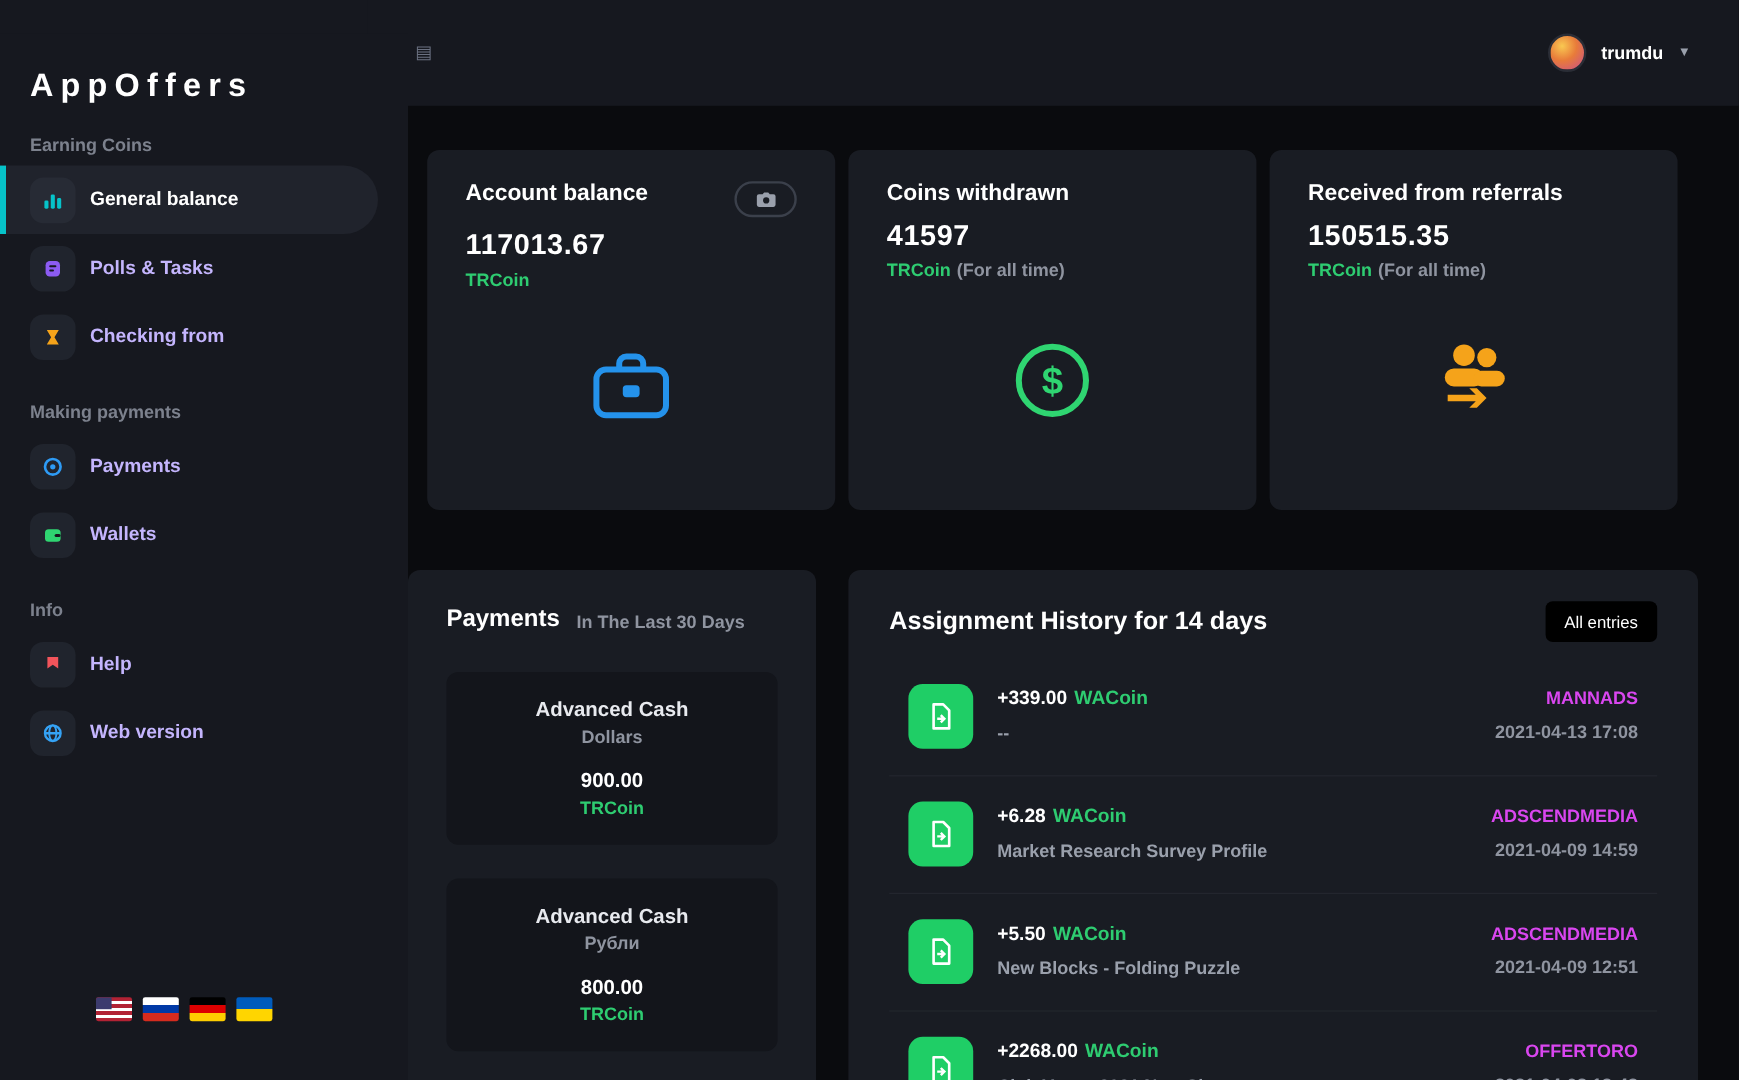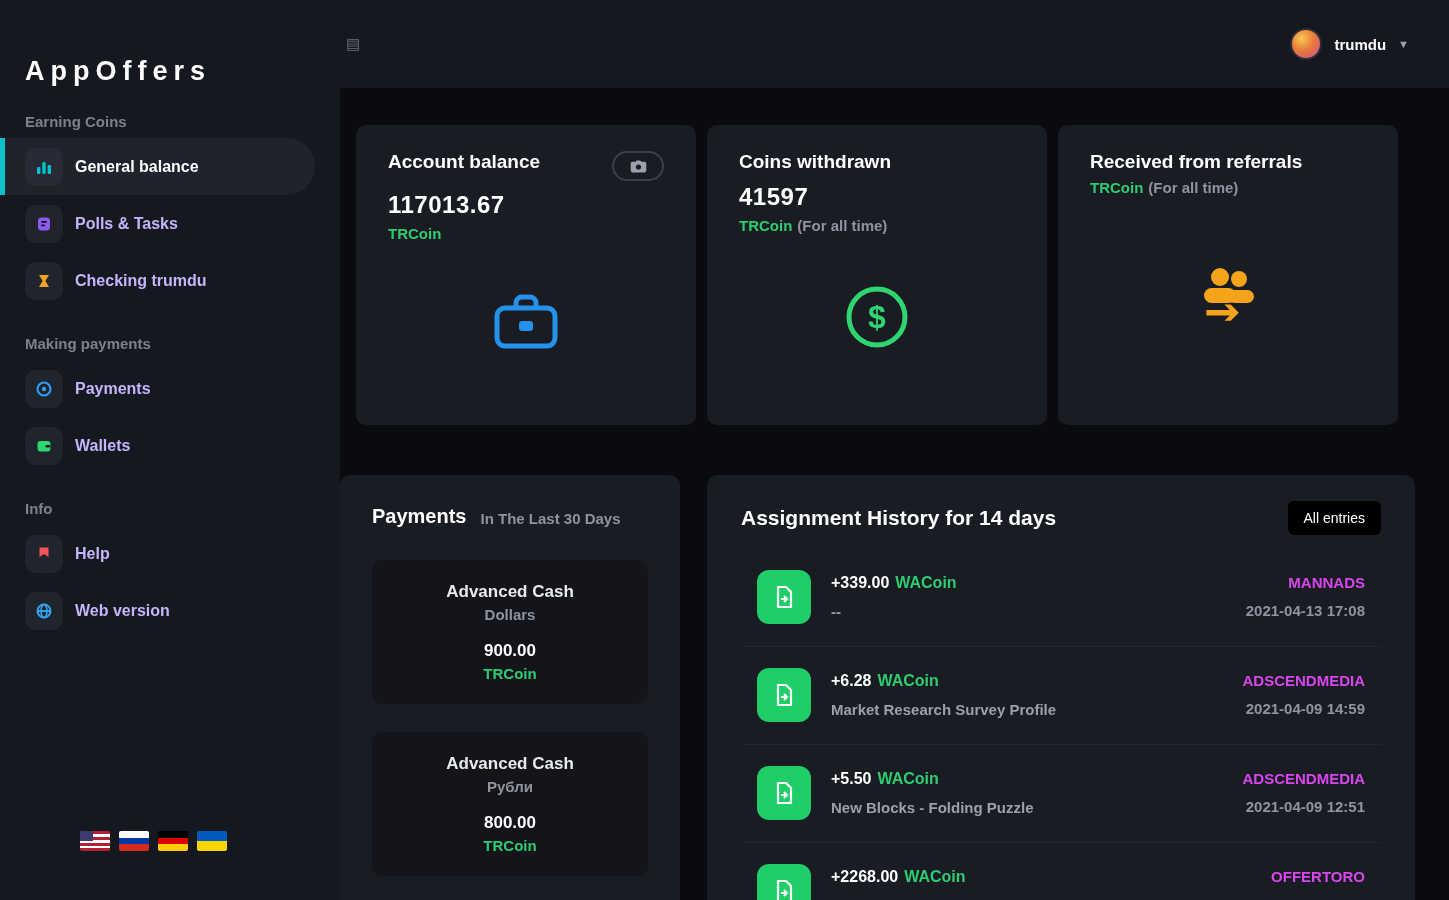--- a/index.html
+++ b/index.html
@@ -125,21 +125,21 @@
       </span>
       <span class="side-label">Polls &amp; Tasks</span>
     </div>
 
     <div class="side-item">
       <span class="icon-box">
         <svg width="18" height="18" viewBox="0 0 18 18">
             <path d="M4 3h10l-3.6 6L14 15H4l3.6-6L4 3z" fill="#f5a31a"></path>
           </svg>
       </span>
-      <span class="side-label">Checking trumdu</span>
+      <span class="side-label">Checking from</span>
     </div>
 
     <div class="section-title">Making payments</div>
 
     <div class="side-item">
       <span class="icon-box">
         <svg width="18" height="18" viewBox="0 0 18 18">
             <circle cx="9" cy="9" r="6.5" fill="none" stroke="#2e9bf5" stroke-width="2.2"></circle>
             <circle cx="9" cy="9" r="2.2" fill="#2e9bf5"></circle>
           </svg>
@@ -224,20 +224,21 @@
             <circle cx="33" cy="33" r="28" fill="none" stroke="#2fd571" stroke-width="5"></circle>
             <text x="33" y="44" text-anchor="middle" font-size="32" font-weight="bold" fill="#2fd571" font-family="Liberation Sans, sans-serif">$</text>
           </svg>
         </div>
       </div>
 
       <div class="card stat-card">
         <div class="stat-head">
           <div class="stat-title">Received from referrals</div>
         </div>
+        <div class="stat-value">150515.35</div>
         <div class="stat-coin"><span class="coin-green">TRCoin</span><span class="coin-note">(For all time)</span></div>
         <div class="stat-icon-wrap">
           <svg width="72" height="66" viewBox="0 0 72 66">
             <circle cx="28" cy="12" r="9" fill="#f5a31a"></circle>
             <circle cx="47" cy="14" r="8" fill="#f5a31a"></circle>
             <rect x="12" y="23" width="32" height="15" rx="7.5" fill="#f5a31a"></rect>
             <rect x="36" y="25" width="26" height="13" rx="6.5" fill="#f5a31a"></rect>
             <path d="M14 48 h26 l-6-6 7 0 9 9 -9 9 -7 0 6-6 h-26 z" fill="#f5a31a" transform="scale(0.9) translate(2,2)"></path>
           </svg>
         </div>

